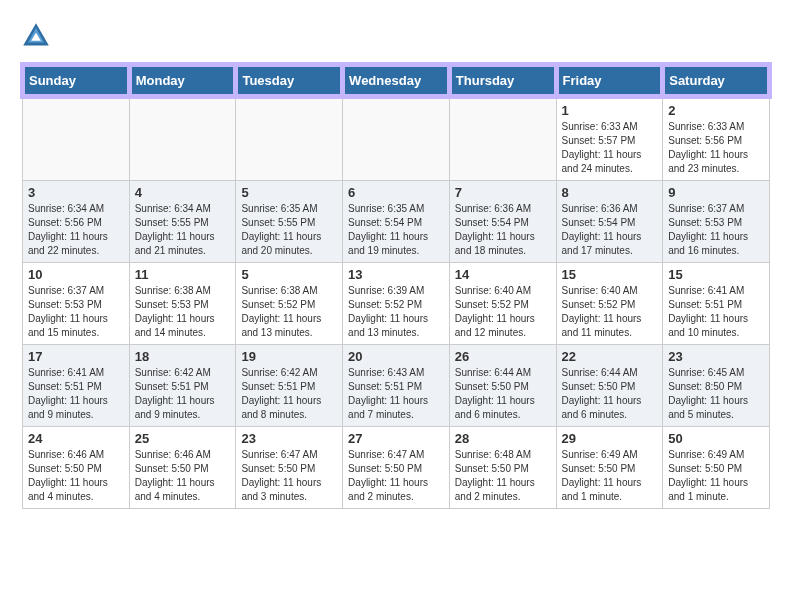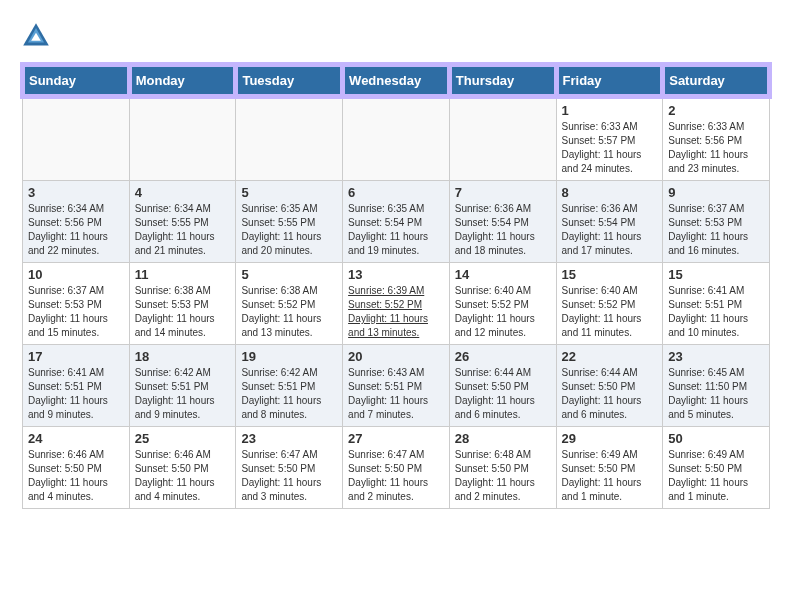--- a/index.html
+++ b/index.html
@@ -216,21 +216,21 @@
         </td>
         <td>
           <span class="day-num">5</span>
           <div class="day-info" style="white-space: pre-line;">Sunrise: 6:38 AM
 Sunset: 5:52 PM
 Daylight: 11 hours
 and 13 minutes.</div>
         </td>
         <td>
           <span class="day-num">13</span>
-          <div class="day-info" style="white-space: pre-line; text-decoration: underline;">Sunrise: 6:39 AM
+          <div class="day-info" style="white-space: pre-line;">Sunrise: 6:39 AM
 Sunset: 5:52 PM
 Daylight: 11 hours
 and 13 minutes.</div>
         </td>
         <td>
           <span class="day-num">14</span>
           <div class="day-info" style="white-space: pre-line;">Sunrise: 6:40 AM
 Sunset: 5:52 PM
 Daylight: 11 hours
 and 12 minutes.</div>
@@ -289,21 +289,21 @@
         <td>
           <span class="day-num">22</span>
           <div class="day-info" style="white-space: pre-line;">Sunrise: 6:44 AM
 Sunset: 5:50 PM
 Daylight: 11 hours
 and 6 minutes.</div>
         </td>
         <td>
           <span class="day-num">23</span>
           <div class="day-info" style="white-space: pre-line;">Sunrise: 6:45 AM
-Sunset: 11:50 PM
+Sunset: 8:50 PM
 Daylight: 11 hours
 and 5 minutes.</div>
         </td>
       </tr>
       <tr>
         <td>
           <span class="day-num">24</span>
           <div class="day-info" style="white-space: pre-line;">Sunrise: 6:46 AM
 Sunset: 5:50 PM
 Daylight: 11 hours

